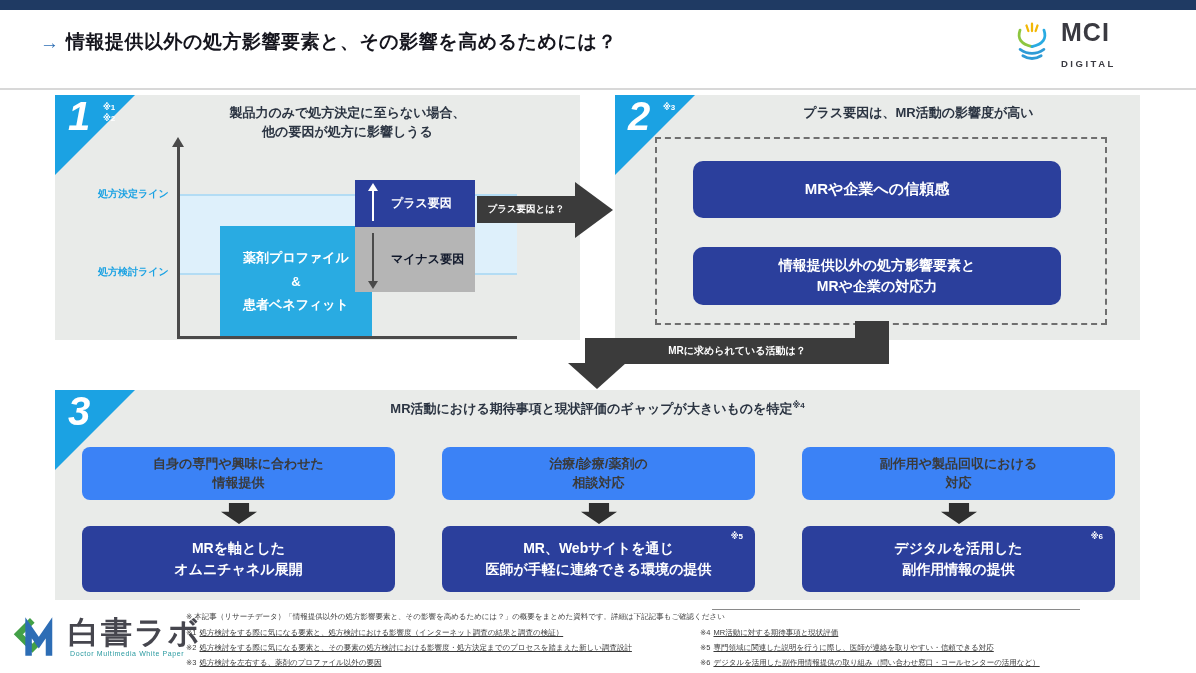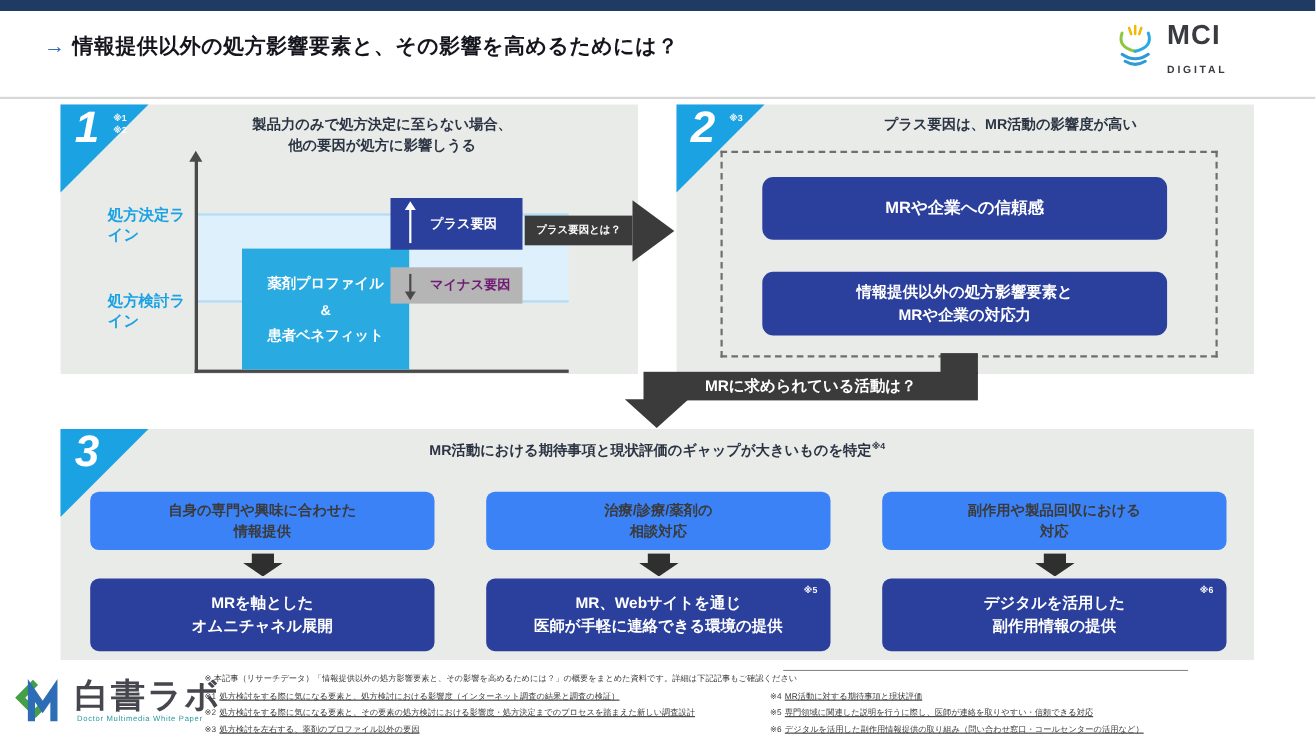--- a/index.html
+++ b/index.html
@@ -26,39 +26,39 @@
   .badge-num{left:13px;top:1px;color:#fff;font-size:40px;font-weight:700;font-style:italic;line-height:1;}
   .badge-note{left:48px;top:8px;color:#fff;font-size:8px;font-weight:700;line-height:1.35;}
   .sec-heading{top:9px;left:0;width:100%;text-align:center;font-size:13px;font-weight:700;color:#2b3442;line-height:1.45;}
   .sec-heading sup{font-size:8px;}
 
   
   .band{left:125px;top:99px;width:337px;height:77px;background:#def0fb;border-top:2px solid #b3dcf4;border-bottom:2px solid #b3dcf4;}
   .axis-y{left:122px;top:51px;width:3px;height:193px;background:#4a4a4a;}
   .axis-y-head{left:117px;top:42px;width:0;height:0;border-left:6px solid transparent;border-right:6px solid transparent;border-bottom:10px solid #4a4a4a;}
   .axis-x{left:122px;top:241px;width:340px;height:3px;background:#4a4a4a;}
-  .line-label{left:43px;width:80px;font-size:14px;font-weight:700;color:#1ba2e3;font-family:Liberation Mono, monospace;}
+  .line-label{left:43px;width:80px;font-size:10px;font-weight:700;color:#1ba2e3;font-family:Liberation Mono, monospace;}
   .ll1{top:92px;} .ll2{top:170px;}
   .base-box{left:165px;top:131px;width:152px;height:110px;background:#29abe2;color:#fff;font-size:13px;font-weight:700;
             display:flex;flex-direction:column;justify-content:center;align-items:center;gap:7px;text-align:center;}
   .factor-box{left:300px;width:120px;display:flex;align-items:center;}
   .plus-box{top:85px;height:47px;background:#2b3f9c;color:#fff;}
-  .minus-box{top:132px;height:33px;background:#b5b5b5;color:#701a75;margin-top:16px;}
+  .minus-box{top:132px;height:65px;background:#b5b5b5;color:#0f172a;}
   .factor-label{padding-left:36px;font-size:12px;font-weight:700;}
   .v-line{left:17px;top:6px;bottom:6px;width:2px;position:absolute;}
   .v-line.white{background:#ffffff;} .v-line.dark{background:#4a4a4a;}
   .head-up{left:13px;top:3px;width:0;height:0;border-left:5px solid transparent;border-right:5px solid transparent;border-bottom:8px solid #fff;}
   .head-down{left:13px;bottom:3px;width:0;height:0;border-left:5px solid transparent;border-right:5px solid transparent;border-top:8px solid #4a4a4a;}
 
   
   .arr1-body{left:477px;top:196px;width:98px;height:27px;background:#3b3b3b;color:#fff;font-size:9.5px;font-weight:700;
              display:flex;align-items:center;justify-content:center;white-space:nowrap;}
   .arr1-head{left:575px;top:182px;width:0;height:0;border-top:28px solid transparent;border-bottom:28px solid transparent;border-left:38px solid #3b3b3b;}
   .elbow-stub{left:855px;top:321px;width:34px;height:19px;background:#3b3b3b;}
-  .elbow-banner{left:585px;top:338px;width:304px;height:26px;background:#3b3b3b;color:#fff;font-size:14px;font-weight:700;
+  .elbow-banner{left:585px;top:338px;width:304px;height:26px;background:#3b3b3b;color:#fff;font-size:10px;font-weight:700;
                 display:flex;align-items:center;justify-content:center;}
   .elbow-head{left:568px;top:363px;width:0;height:0;border-left:29px solid transparent;border-right:29px solid transparent;border-top:26px solid #3b3b3b;}
 
   
   .dash-box{left:40px;top:42px;width:448px;height:184px;border:2px dashed #6f6f6f;}
   .s2-box{left:78px;width:368px;background:#2b3f9c;border-radius:10px;color:#ffffff;font-weight:700;
           display:flex;flex-direction:column;justify-content:center;text-align:center;}
   .s2-box1{top:66px;height:57px;font-size:15px;}
   .s2-box2{top:152px;height:58px;font-size:14px;line-height:1.5;}
 

